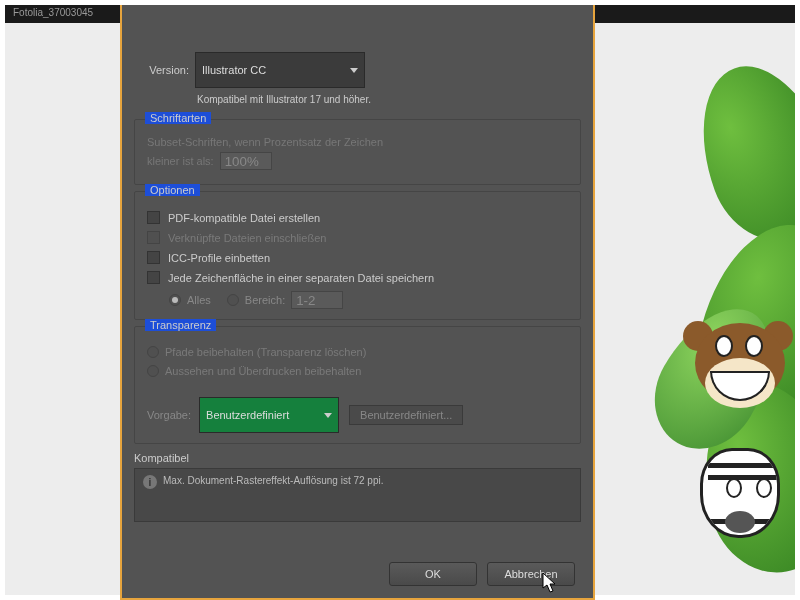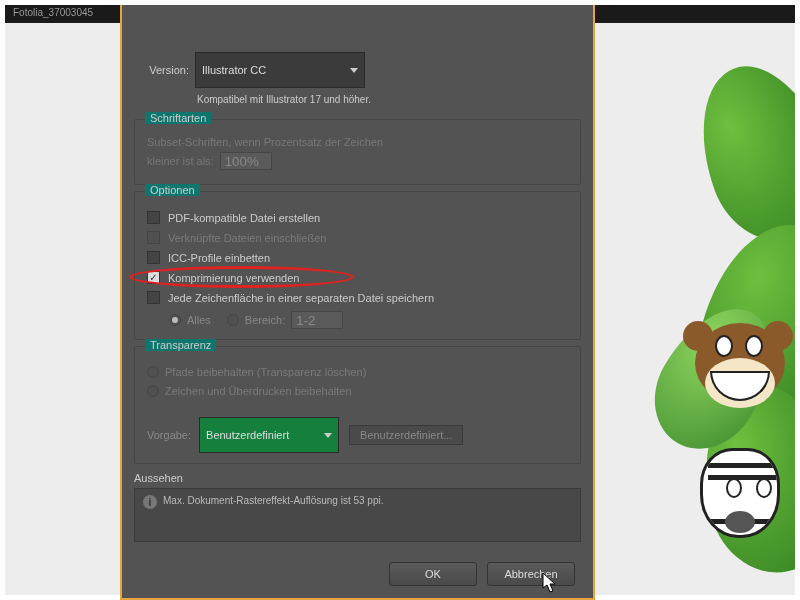--- a/index.html
+++ b/index.html
@@ -31,21 +31,21 @@
 .zebra .eye.l { right: 48px; } .zebra .eye.r { right: 18px; }
 .zebra .muzzle { position: absolute; width: 30px; height: 22px; background: #555; border-radius: 50%; right: 35px; top: 68px; }
 
 .dialog { position: absolute; left: 115px; top: 0; width: 475px; height: 595px; background: #535353; border-left: 2px solid #e6a43d; border-right: 2px solid #e6a43d; border-bottom: 2px solid #e6a43d; }
 .row-version { display: flex; align-items: center; padding: 8px 15px 4px; margin-top: 39px; }
 .row-version .lbl { color: #ccc; width: 52px; text-align: right; margin-right: 6px; }
 .dropdown { background: #3b3b3b; border: 1px solid #2a2a2a; color: #ddd; height: 36px; padding: 0 6px; display: flex; align-items: center; justify-content: space-between; min-width: 170px; cursor: pointer; }
 .dropdown .tri { width: 0; height: 0; border-left: 4px solid transparent; border-right: 4px solid transparent; border-top: 5px solid #ccc; margin-left: 8px; }
 .compat { color: #ccc; font-size: 10px; padding: 2px 0 8px 75px; }
 .group { margin: 6px 12px; border: 1px solid #454545; border-radius: 2px; padding: 12px 12px 10px; position: relative; }
-.group-title { position: absolute; top: -8px; left: 10px; background: #0f766e; padding: 0 5px; color: #ccc; font-size: 11px; }
+.group-title { position: absolute; top: -8px; left: 10px; background: #1d4ed8; padding: 0 5px; color: #ccc; font-size: 11px; }
 .field-line { display: flex; align-items: center; margin: 4px 0; color: #999; }
 .field-line.disabled { color: #777; }
 .input-sm { background: #6a6a6a; border: 1px solid #454545; color: #bbb; height: 18px; width: 52px; padding: 0 4px; margin-left: 6px; }
 .input-sm.disabled { background: #5a5a5a; color: #888; }
 .check { width: 13px; height: 13px; border: 1px solid #333; background: #444; margin-right: 8px; display: inline-flex; align-items: center; justify-content: center; cursor: pointer; flex-shrink: 0; }
 .check.checked { background: #ddd; }
 .check.checked::after { content: "✓"; color: #333; font-size: 10px; line-height: 1; }
 .check.disabled { background: #505050; border-color: #444; cursor: default; }
 .radio { width: 12px; height: 12px; border: 1px solid #333; background: #444; border-radius: 50%; margin-right: 6px; display: inline-flex; align-items: center; justify-content: center; cursor: pointer; }
 .radio.checked::after { content: ""; width: 6px; height: 6px; background: #bbb; border-radius: 50%; }
@@ -131,25 +131,20 @@
       </div>
       <div class="opt-line disabled">
         <span class="check disabled"></span>
         <span>Verknüpfte Dateien einschließen</span>
       </div>
       <div class="opt-line">
         <span class="check"></span>
         <span>ICC-Profile einbetten</span>
       </div>
       <div class="opt-line">
-        <div class="highlight"></div>
-        <span class="check checked"></span>
-        <span>Komprimierung verwenden</span>
-      </div>
-      <div class="opt-line">
         <span class="check"></span>
         <span>Jede Zeichenfläche in einer separaten Datei speichern</span>
       </div>
       <div class="sub-row">
         <span class="radio checked disabled"></span>
         <span>Alles</span>
         <span class="gap"></span>
         <span class="radio disabled"></span>
         <span>Bereich:</span>
         <input class="input-sm disabled" readonly="" value="1-2" style="">
@@ -157,37 +152,37 @@
     </div>
 
     <div class="group">
       <div class="group-title">Transparenz</div>
       <div class="opt-line disabled">
         <span class="radio disabled"></span>
         <span>Pfade beibehalten (Transparenz löschen)</span>
       </div>
       <div class="opt-line disabled">
         <span class="radio disabled"></span>
-        <span>Zeichen und Überdrucken beibehalten</span>
+        <span>Aussehen und Überdrucken beibehalten</span>
       </div>
       <div class="preset-row">
         <span class="lbl">Vorgabe:</span>
         <div class="dropdown" style="min-width:140px; background:#15803d;">
           <span>Benutzerdefiniert</span>
           <span class="tri"></span>
         </div>
         <div class="btn-small">Benutzerdefiniert...</div>
       </div>
     </div>
 
     <div class="warnungen-section">
-      <div class="warn-title">Aussehen</div>
+      <div class="warn-title">Kompatibel</div>
       <div class="warn-box">
         <div class="warn-icon">i</div>
-        <div class="warn-text">Max. Dokument-Rastereffekt-Auflösung ist 53 ppi.</div>
+        <div class="warn-text">Max. Dokument-Rastereffekt-Auflösung ist 72 ppi.</div>
       </div>
     </div>
 
     <div class="btn-row">
       <div class="btn">OK</div>
       <div class="btn">Abbrechen</div>
     </div>
 
     <svg class="cursor" width="16" height="22" viewBox="0 0 16 22">
       <path d="M1 1 L1 16 L5 13 L8 20 L11 19 L8 12 L13 12 Z" fill="#fff" stroke="#000" stroke-width="1"></path>

